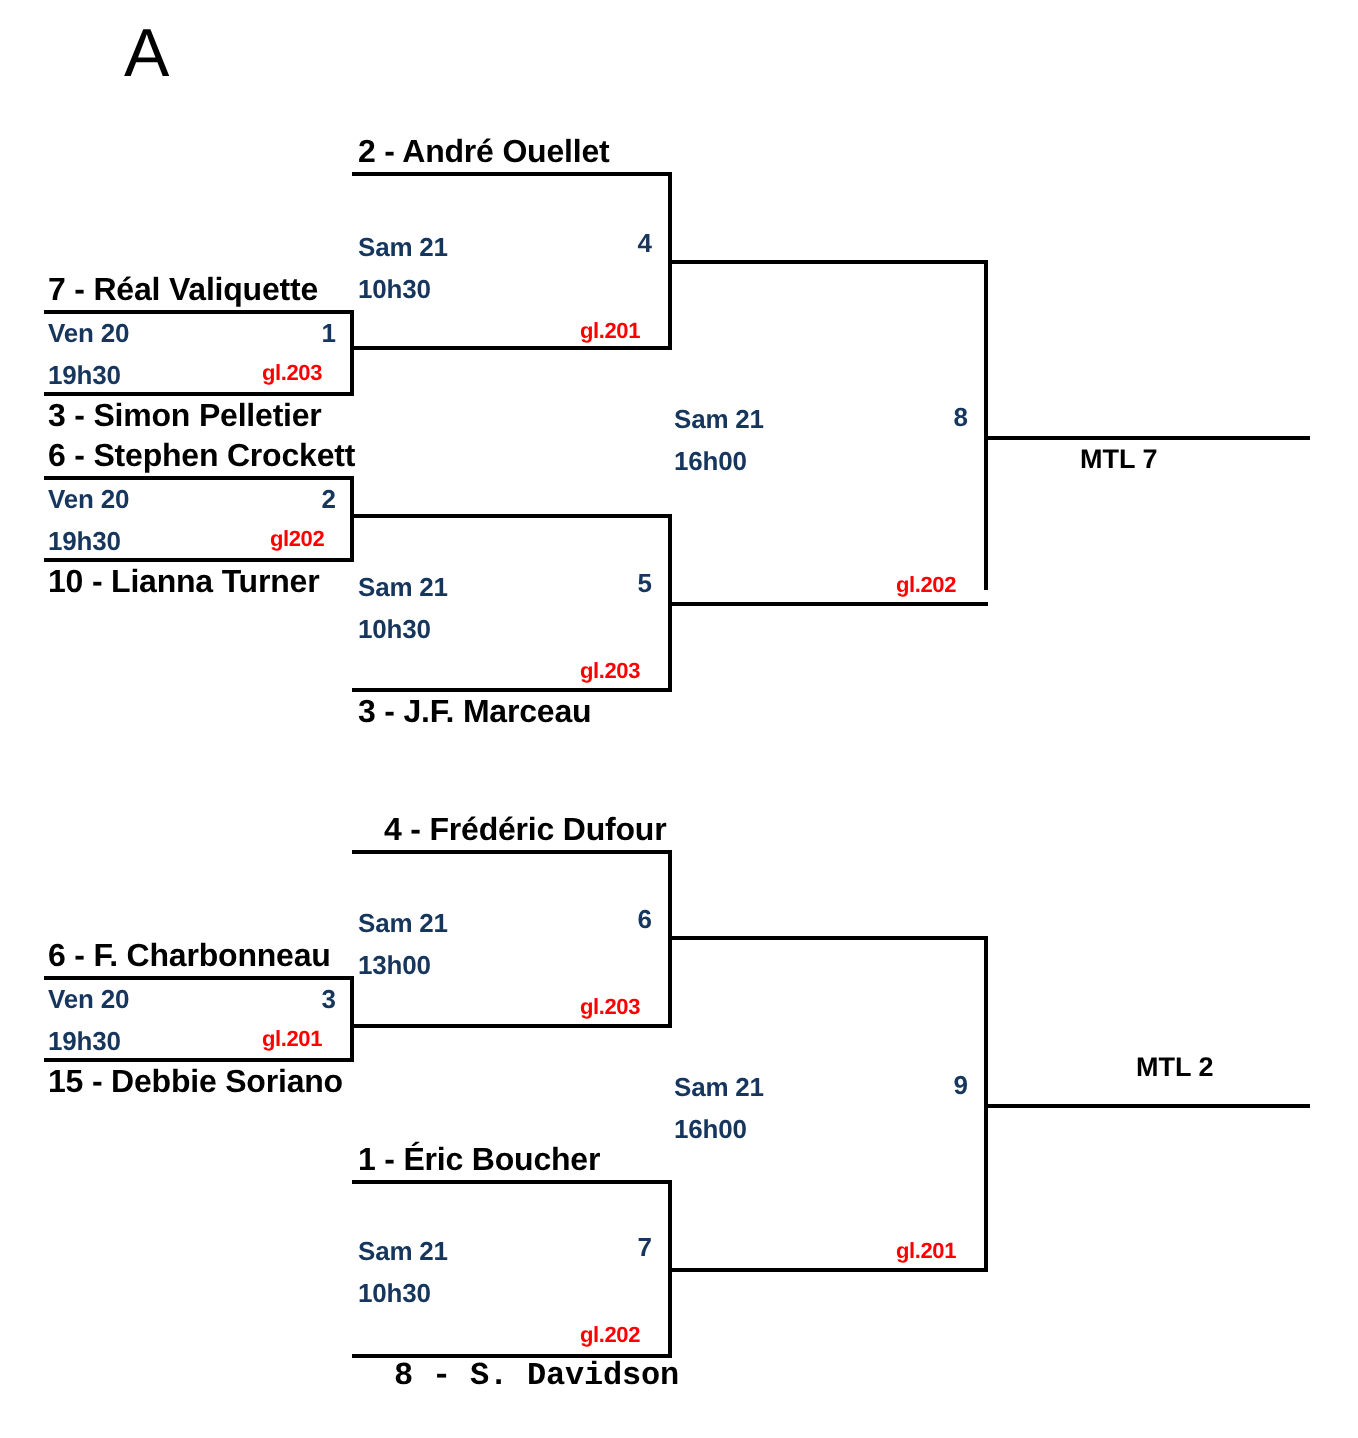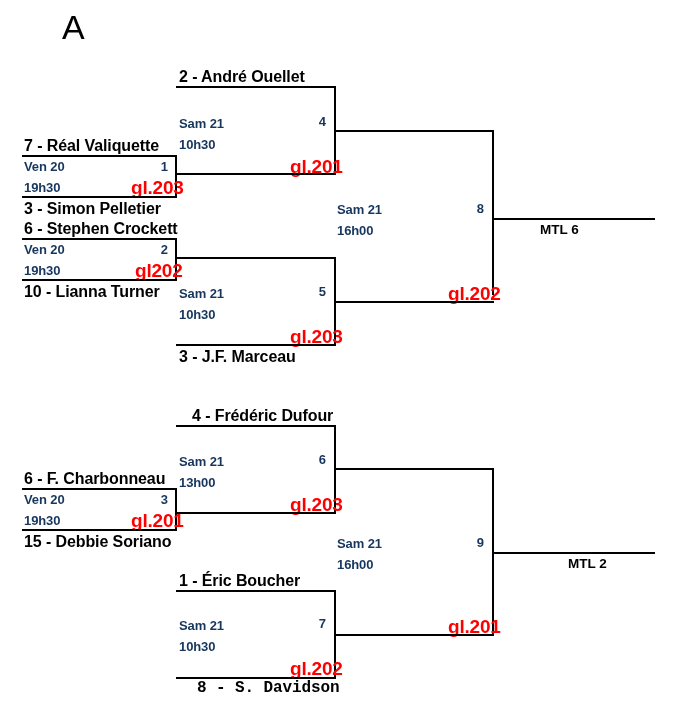--- a/index.html
+++ b/index.html
@@ -30,21 +30,21 @@
     font-size: 16px;
     letter-spacing: -0.1px;
   }
   .blue {
     color: #17365D;
     font-size: 13px;
     letter-spacing: -0.1px;
   }
   .red {
     color: #FF0000;
-    font-size: 19px;
+    font-size: 11px;
     letter-spacing: -0.2px;
   }
   .seed {
     color: #17365D;
     font-size: 13px;
     text-align: right;
   }
   .mtl {
     color: #000000;
     font-size: 13.5px;
@@ -115,21 +115,21 @@
 
   <div class="hline" style="left:334px; top:130px; width:160px;"></div>
   <div class="vline" style="left:492px; top:130px; height:165px;"></div>
   <div class="lbl blue" style="left:337px; top:203px;">Sam 21</div>
   <div class="lbl blue" style="left:337px; top:224px;">16h00</div>
   <div class="lbl seed" style="left:458px; top:202px; width:26px;">8</div>
   <div class="lbl red" style="left:448px; top:287px;">gl.202</div>
   <div class="hline" style="left:334px; top:301px; width:160px;"></div>
 
   <div class="hline" style="left:492px; top:218px; width:163px;"></div>
-  <div class="lbl mtl" style="left:540px; top:223px;">MTL 6</div>
+  <div class="lbl mtl" style="left:540px; top:223px;">MTL 7</div>
 
   <div class="lbl name" style="left:192px; top:409px;">4 - Frédéric Dufour</div>
   <div class="hline" style="left:176px; top:425px; width:160px;"></div>
   <div class="vline" style="left:334px; top:425px; height:87px;"></div>
   <div class="lbl blue" style="left:179px; top:455px;">Sam 21</div>
   <div class="lbl blue" style="left:179px; top:476px;">13h00</div>
   <div class="lbl seed" style="left:300px; top:453px; width:26px;">6</div>
   <div class="lbl red" style="left:290px; top:498px;">gl.203</div>
   <div class="hline" style="left:176px; top:512px; width:160px;"></div>
 
@@ -155,15 +155,15 @@
 
   <div class="hline" style="left:334px; top:468px; width:160px;"></div>
   <div class="vline" style="left:492px; top:468px; height:167px;"></div>
   <div class="lbl blue" style="left:337px; top:537px;">Sam 21</div>
   <div class="lbl blue" style="left:337px; top:558px;">16h00</div>
   <div class="lbl seed" style="left:458px; top:536px; width:26px;">9</div>
   <div class="lbl red" style="left:448px; top:620px;">gl.201</div>
   <div class="hline" style="left:334px; top:634px; width:160px;"></div>
 
   <div class="hline" style="left:492px; top:552px; width:163px;"></div>
-  <div class="lbl mtl" style="left:540px; top:557px;padding-left:28px;">MTL 2</div>
+  <div class="lbl mtl" style="left:540px; top:527px;padding-left:28px;">MTL 2</div>
 
 </div>
 
 </body></html>

